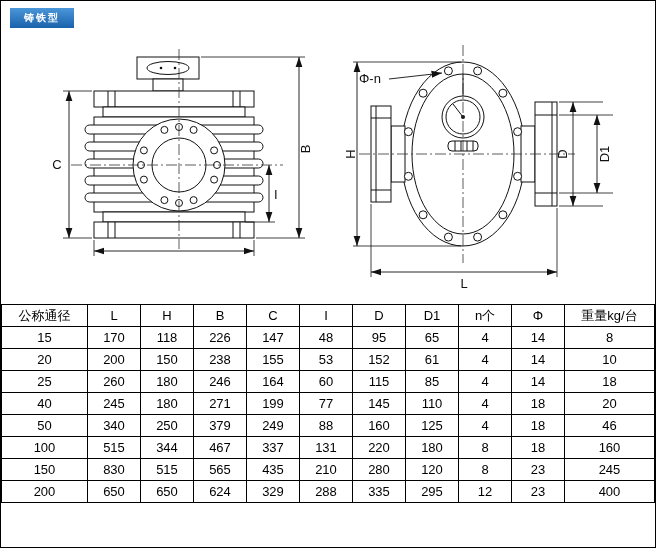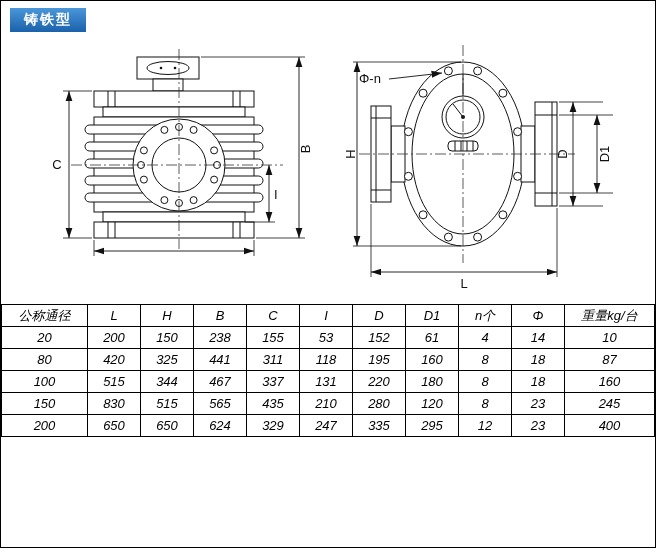--- a/index.html
+++ b/index.html
@@ -1,31 +1,31 @@
 <!DOCTYPE html>
 <html><head>
 <meta charset="utf-8">
 <style>
   html,body{margin:0;padding:0;background:#fff;}
   #page{position:relative;width:656px;height:548px;background:#fff;border:1px solid #000;
         box-sizing:border-box;font-family:"Liberation Sans",sans-serif;overflow:hidden;}
   .badge{position:absolute;left:9px;top:7px;padding:3px 14px;
          background:linear-gradient(180deg,#4a97d9,#1a61ab);color:#fff;
-         font-size:14px;font-weight:bold;letter-spacing:2px;}
+         font-size:10px;font-weight:bold;letter-spacing:2px;}
   svg{position:absolute;}
   #front-view{left:28px;top:36px;}
   #side-view{left:344px;top:28px;}
   .ln{stroke:#111;stroke-width:1;fill:none;}
   .fw{fill:#fff;stroke:#111;stroke-width:1;}
   .cl{stroke:#333;stroke-width:0.8;fill:none;stroke-dasharray:11 3 2 3;}
   .dim{stroke:#111;stroke-width:0.9;fill:none;}
   .ext{stroke:#111;stroke-width:0.8;fill:none;}
   svg text{font-family:"Liberation Sans",sans-serif;font-size:13px;fill:#111;}
   .table-wrap{position:absolute;left:0;right:0;top:303px;}
-  table{width:100%;border-collapse:collapse;table-layout:fixed;font-style:italic;}
+  table{width:100%;border-collapse:collapse;table-layout:fixed;}
   th,td{border:1px solid #000;height:21px;padding:0 2px;font-size:13px;font-weight:400;
         text-align:center;color:#000;white-space:nowrap;overflow:hidden;}
 </style>
 </head>
 <body>
 
 <div id="page">
 
   <div class="badge">铸铁型</div>
 
@@ -234,44 +234,83 @@
             <th>I</th>
             <th>D</th>
             <th>D1</th>
             <th>n个</th>
             <th>Φ</th>
             <th>重量kg/台</th>
           </tr>
       </thead>
       <tbody>
           <tr>
+            <td>15</td>
+            <td>170</td>
+            <td>118</td>
+            <td>226</td>
+            <td>147</td>
+            <td>48</td>
+            <td>95</td>
+            <td>65</td>
+            <td>4</td>
+            <td>14</td>
+            <td>8</td>
+          </tr>
+          <tr>
             <td>20</td>
             <td>200</td>
             <td>150</td>
             <td>238</td>
             <td>155</td>
             <td>53</td>
             <td>152</td>
             <td>61</td>
             <td>4</td>
             <td>14</td>
             <td>10</td>
           </tr>
           <tr>
-            <td>80</td>
-            <td>420</td>
-            <td>325</td>
-            <td>441</td>
-            <td>311</td>
-            <td>118</td>
-            <td>195</td>
+            <td>25</td>
+            <td>260</td>
+            <td>180</td>
+            <td>246</td>
+            <td>164</td>
+            <td>60</td>
+            <td>115</td>
+            <td>85</td>
+            <td>4</td>
+            <td>14</td>
+            <td>18</td>
+          </tr>
+          <tr>
+            <td>40</td>
+            <td>245</td>
+            <td>180</td>
+            <td>271</td>
+            <td>199</td>
+            <td>77</td>
+            <td>145</td>
+            <td>110</td>
+            <td>4</td>
+            <td>18</td>
+            <td>20</td>
+          </tr>
+          <tr>
+            <td>50</td>
+            <td>340</td>
+            <td>250</td>
+            <td>379</td>
+            <td>249</td>
+            <td>88</td>
             <td>160</td>
-            <td>8</td>
+            <td>125</td>
+            <td>4</td>
             <td>18</td>
-            <td>87</td>
+            <td>46</td>
           </tr>
           <tr>
             <td>100</td>
             <td>515</td>
             <td>344</td>
             <td>467</td>
             <td>337</td>
             <td>131</td>
             <td>220</td>
             <td>180</td>
@@ -291,21 +330,21 @@
             <td>8</td>
             <td>23</td>
             <td>245</td>
           </tr>
           <tr>
             <td>200</td>
             <td>650</td>
             <td>650</td>
             <td>624</td>
             <td>329</td>
-            <td>247</td>
+            <td>288</td>
             <td>335</td>
             <td>295</td>
             <td>12</td>
             <td>23</td>
             <td>400</td>
           </tr>
         </tbody>
     </table>
   </div>
 

